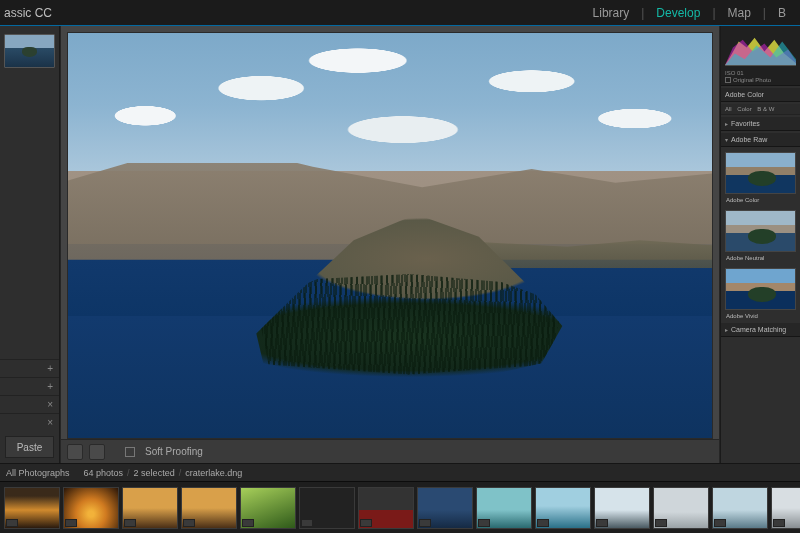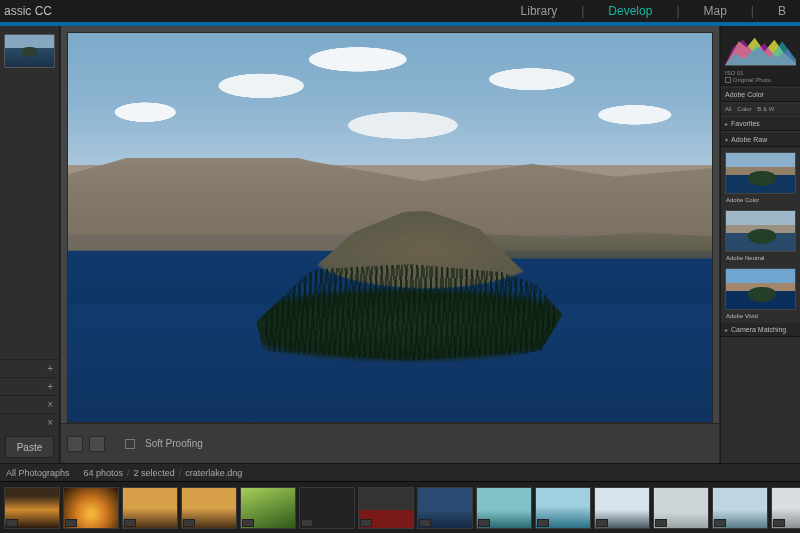--- a/index.html
+++ b/index.html
@@ -9,24 +9,24 @@
     font-family: "Segoe UI", Arial, sans-serif;
     color: #c0c0c0; font-size: 10px;
     position: relative;
   }
   
   .header {
     height: 26px; width: 100%;
     background: #1b1b1b;
     display: flex; align-items: center;
     padding: 0 6px 0 0;
-    border-bottom: 4px solid #0369a1;
+    border-bottom: 1px solid #0369a1;
   }
   .app-title { color:#bfbfbf; font-size:12px; padding-left:4px; flex:0 0 auto; }
-  .nav { margin-left:auto; display:flex; align-items:center; gap:16px; }
+  .nav { margin-left:auto; display:flex; align-items:center; gap:4px; }
   .nav span { color:#9a9a9a; padding:0 8px; cursor:pointer; font-size:12px; }
   .nav span.active { color:#14b8a6; }
   .nav .sep { color:#555; padding:0; cursor:default; }
 
   
   .main {
     display:flex; height: calc(100% - 26px - 70px);
     width:100%;
   }
   .left-panel {
@@ -101,21 +101,21 @@
   }
   .island::after{
     content:""; position:absolute; inset:38% 6% 8% 6%;
     background:
       repeating-linear-gradient(95deg, rgba(8,26,12,.55) 0 2px, transparent 2px 5px),
       repeating-linear-gradient(85deg, rgba(8,26,12,.5) 0 2px, transparent 2px 6px);
     clip-path: polygon(0% 30%, 20% 5%, 50% 0%, 80% 8%, 100% 30%, 96% 90%, 50% 100%, 4% 90%);
   }
 
   .toolbar {
-    height:40px; background:#3a3a3a; border-top:1px solid #262626;
+    height:24px; background:#3a3a3a; border-top:1px solid #262626;
     display:flex; align-items:center; gap:6px; padding:0 6px;
   }
   .tool-icon { width:16px; height:16px; background:#4a4a4a; border:1px solid #2a2a2a; border-radius:2px; cursor:pointer;}
   .sp-check { width:10px; height:10px; border:1px solid #777; display:inline-block; margin-right:4px; vertical-align:middle;}
   .sp-label { color:#aaa; }
 
   .right-panel {
     width:80px; background:#2e2e2e; display:flex; flex-direction:column; gap:2px;
     border-left:1px solid #1a1a1a; overflow:hidden;
   }

